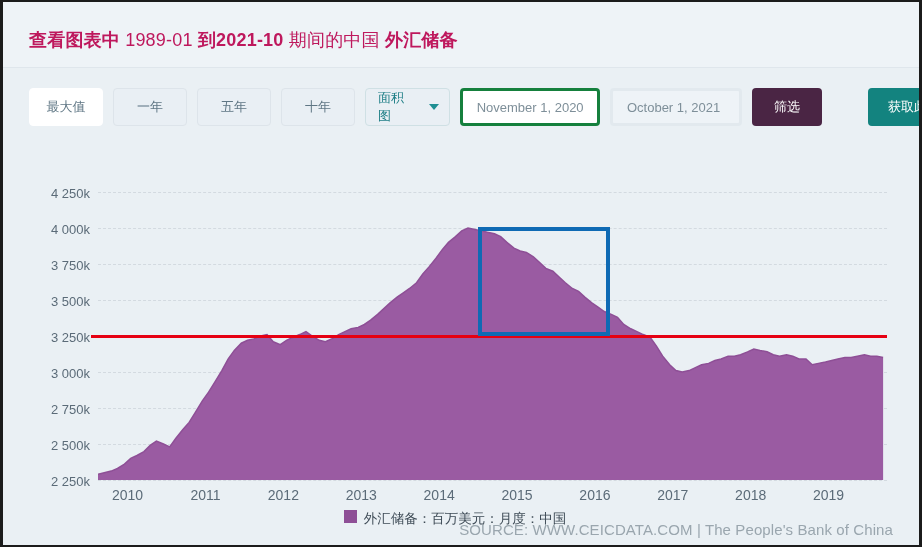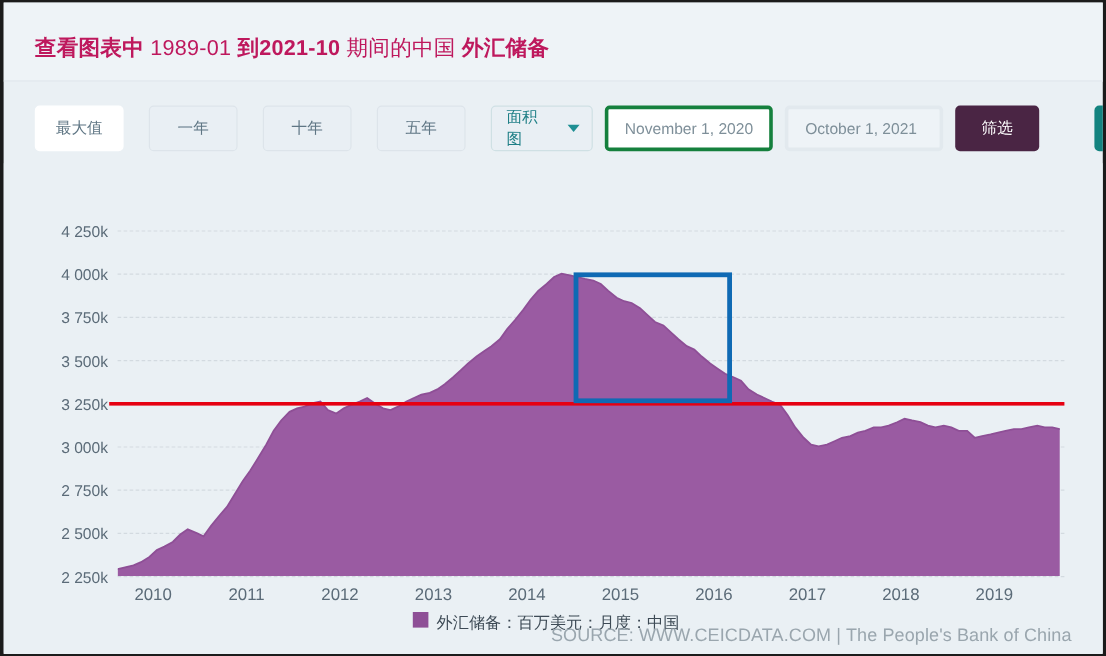--- a/index.html
+++ b/index.html
@@ -42,21 +42,21 @@
     height: 38px;
   }
   .tb-btn {
     height: 38px; min-width: 74px;
     display: inline-flex; align-items: center; justify-content: center;
     border: 1px solid #dde4ea;
     border-radius: 4px;
     background: #e9eff4;
     color: #5f7684;
     font-size: 13px;
-    margin-right: 21px;
+    margin-right: 10px;
     padding: 0 14px;
     white-space: nowrap;
     cursor: pointer;
   }
   .tb-btn.active { background: #ffffff; border-color: #ffffff; color: #5f7684; }
   .tb-select {
     height: 38px; min-width: 84px;
     display: inline-flex; align-items: center; justify-content: space-between;
     border: 1px solid #cfe0e4;
     border-radius: 4px;
@@ -204,22 +204,22 @@
 
   <div class="header-band"></div>
 
   <div class="page-title">
     <span class="t-bold">查看图表中</span><span class="t-norm"> 1989-01 </span><span class="t-bold">到2021-10</span><span class="t-norm"> 期间的中国 </span><span class="t-bold">外汇储备</span>
   </div>
 
   <div class="toolbar">
     <div class="tb-btn active">最大值</div>
     <div class="tb-btn">一年</div>
+    <div class="tb-btn">五年</div>
     <div class="tb-btn">十年</div>
-    <div class="tb-btn">五年</div>
 
     <div class="tb-select">
       <span>面积图</span>
       <span class="caret"></span>
     </div>
 
     <div class="tb-date">November 1, 2020</div>
     <div class="tb-date alt">October 1, 2021</div>
 
     <div class="tb-filter">筛选</div>

